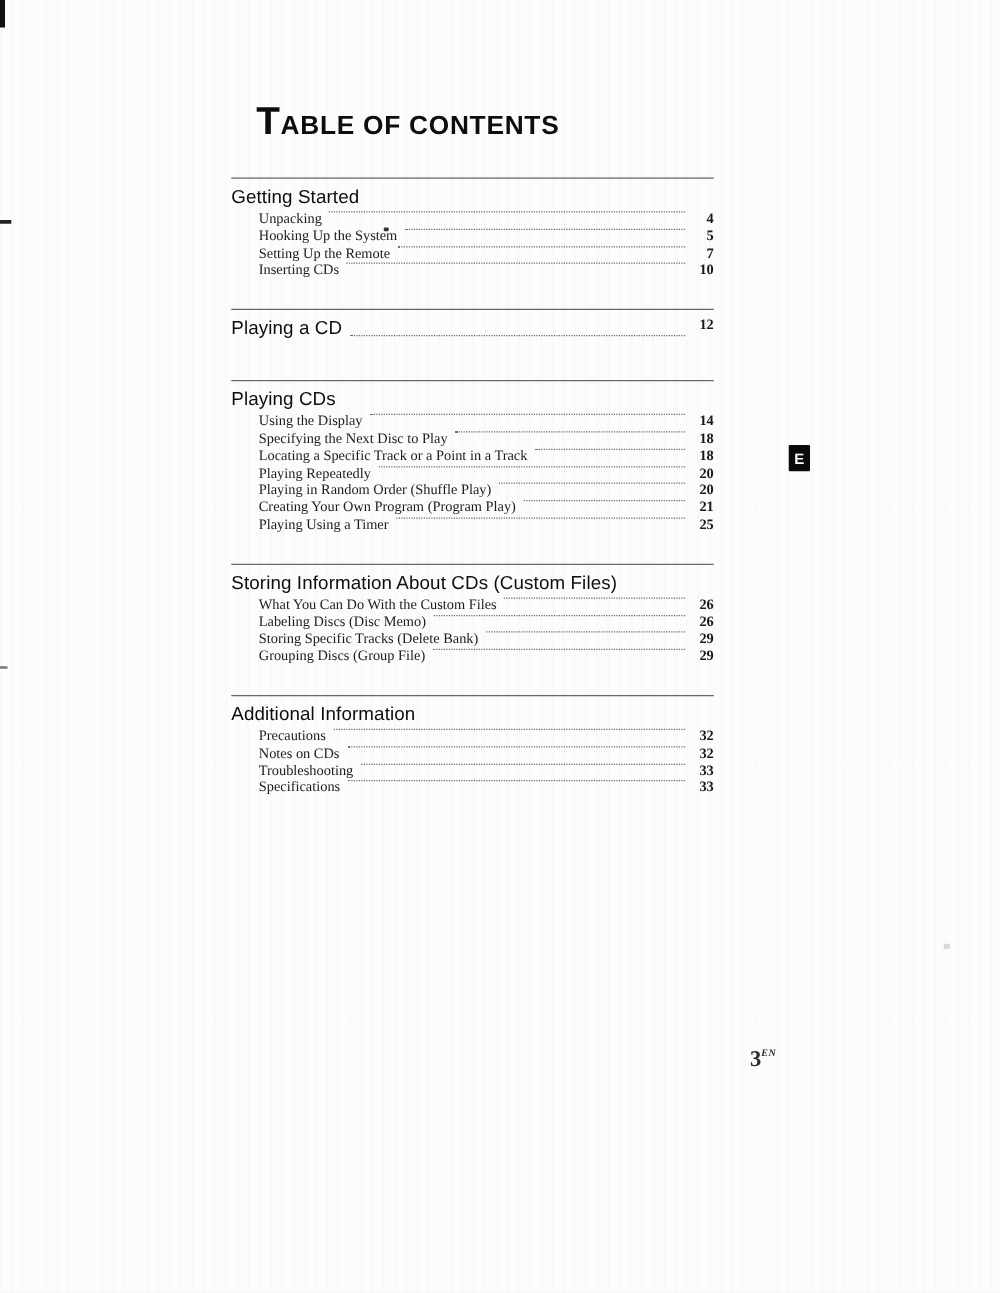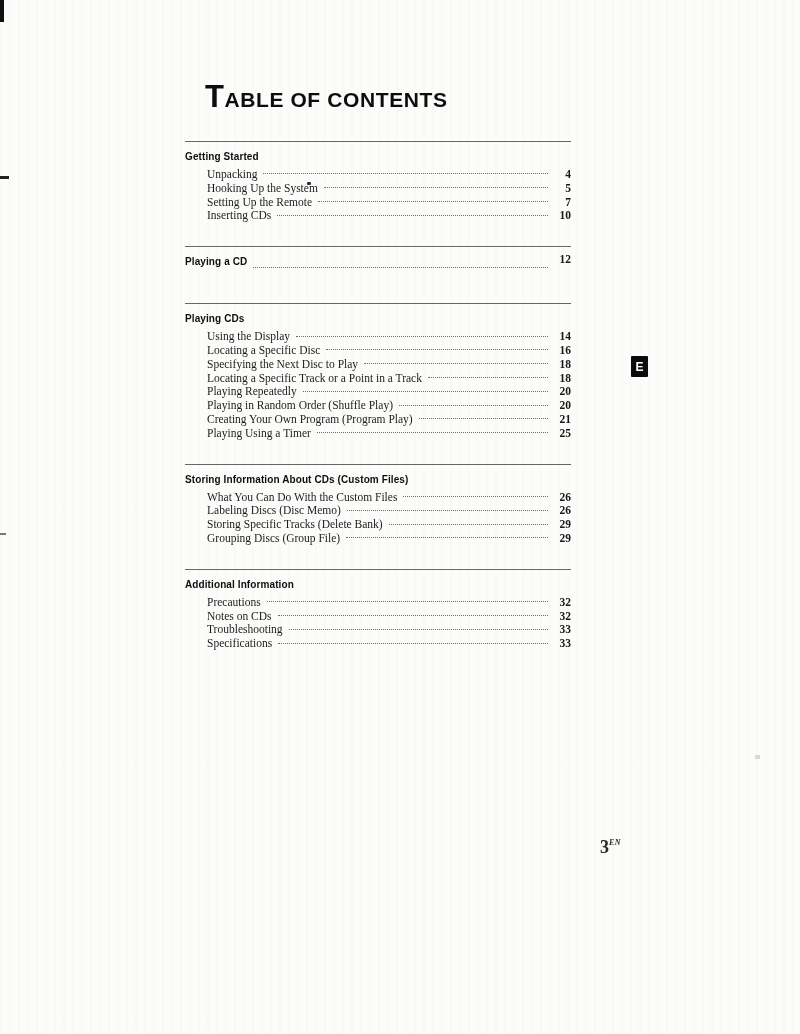--- a/index.html
+++ b/index.html
@@ -16,26 +16,26 @@
     margin:0 0 26px 20px;color:#0d0d0d;font-weight:700;
     font-size:21px;letter-spacing:0.6px;line-height:30px;white-space:nowrap;
   }
   .title .t-init{font-size:31px;letter-spacing:0.5px;}
 
   
   .toc-section{margin-bottom:23px;}
   .rule{height:2px;border:none;border-top:1.6px solid #4e4e4e;opacity:0.85;margin:0 0 4px 0;
         background:linear-gradient(90deg, rgba(252,252,251,0) 0 30%, rgba(252,252,251,0.5) 32% 34%, rgba(252,252,251,0) 36%);}
   .sec-heading{
-    font-weight:700;font-size:10px;color:#0e0e0e;letter-spacing:0.1px;line-height:17px;
+    font-weight:400;font-size:15px;color:#0e0e0e;letter-spacing:0.1px;line-height:17px;
   }
   .heading-row{display:flex;padding-bottom:10px;}
   .heading-row .sec-heading{flex:0 0 auto;}
   .entries{margin:3px 0 0 22px;}
-  .entry{display:flex;align-items:center;line-height:13.8px;}
+  .entry{display:flex;align-items:flex-start;line-height:13.8px;}
   .entry-label{
     flex:0 0 auto;font-family:"Liberation Serif",serif;font-size:11.5px;color:#1c1c1c;
   }
   .leader{flex:1 1 auto;border-bottom:1.4px dotted #6d6d6d;margin:0 5px 2px 6px;min-width:20px;}
   .entry-page{
     flex:0 0 auto;min-width:18px;text-align:right;
     font-family:"Liberation Serif",serif;font-size:11.5px;color:#181818;font-weight:600;
   }
 
   
@@ -112,25 +112,20 @@
         <section class="toc-section">
           <div class="rule"></div>
           <div class="sec-heading">Playing CDs</div>
           <div class="entries">
             <div class="entry">
               <span class="entry-label">Using the Display</span>
               <span class="leader"></span>
               <span class="entry-page">14</span>
             </div>
             <div class="entry">
-              <span class="entry-label">Locating a Specific Disc</span>
-              <span class="leader"></span>
-              <span class="entry-page">16</span>
-            </div>
-            <div class="entry">
               <span class="entry-label">Specifying the Next Disc to Play</span>
               <span class="leader"></span>
               <span class="entry-page">18</span>
             </div>
             <div class="entry">
               <span class="entry-label">Locating a Specific Track or a Point in a Track</span>
               <span class="leader"></span>
               <span class="entry-page">18</span>
             </div>
             <div class="entry">

